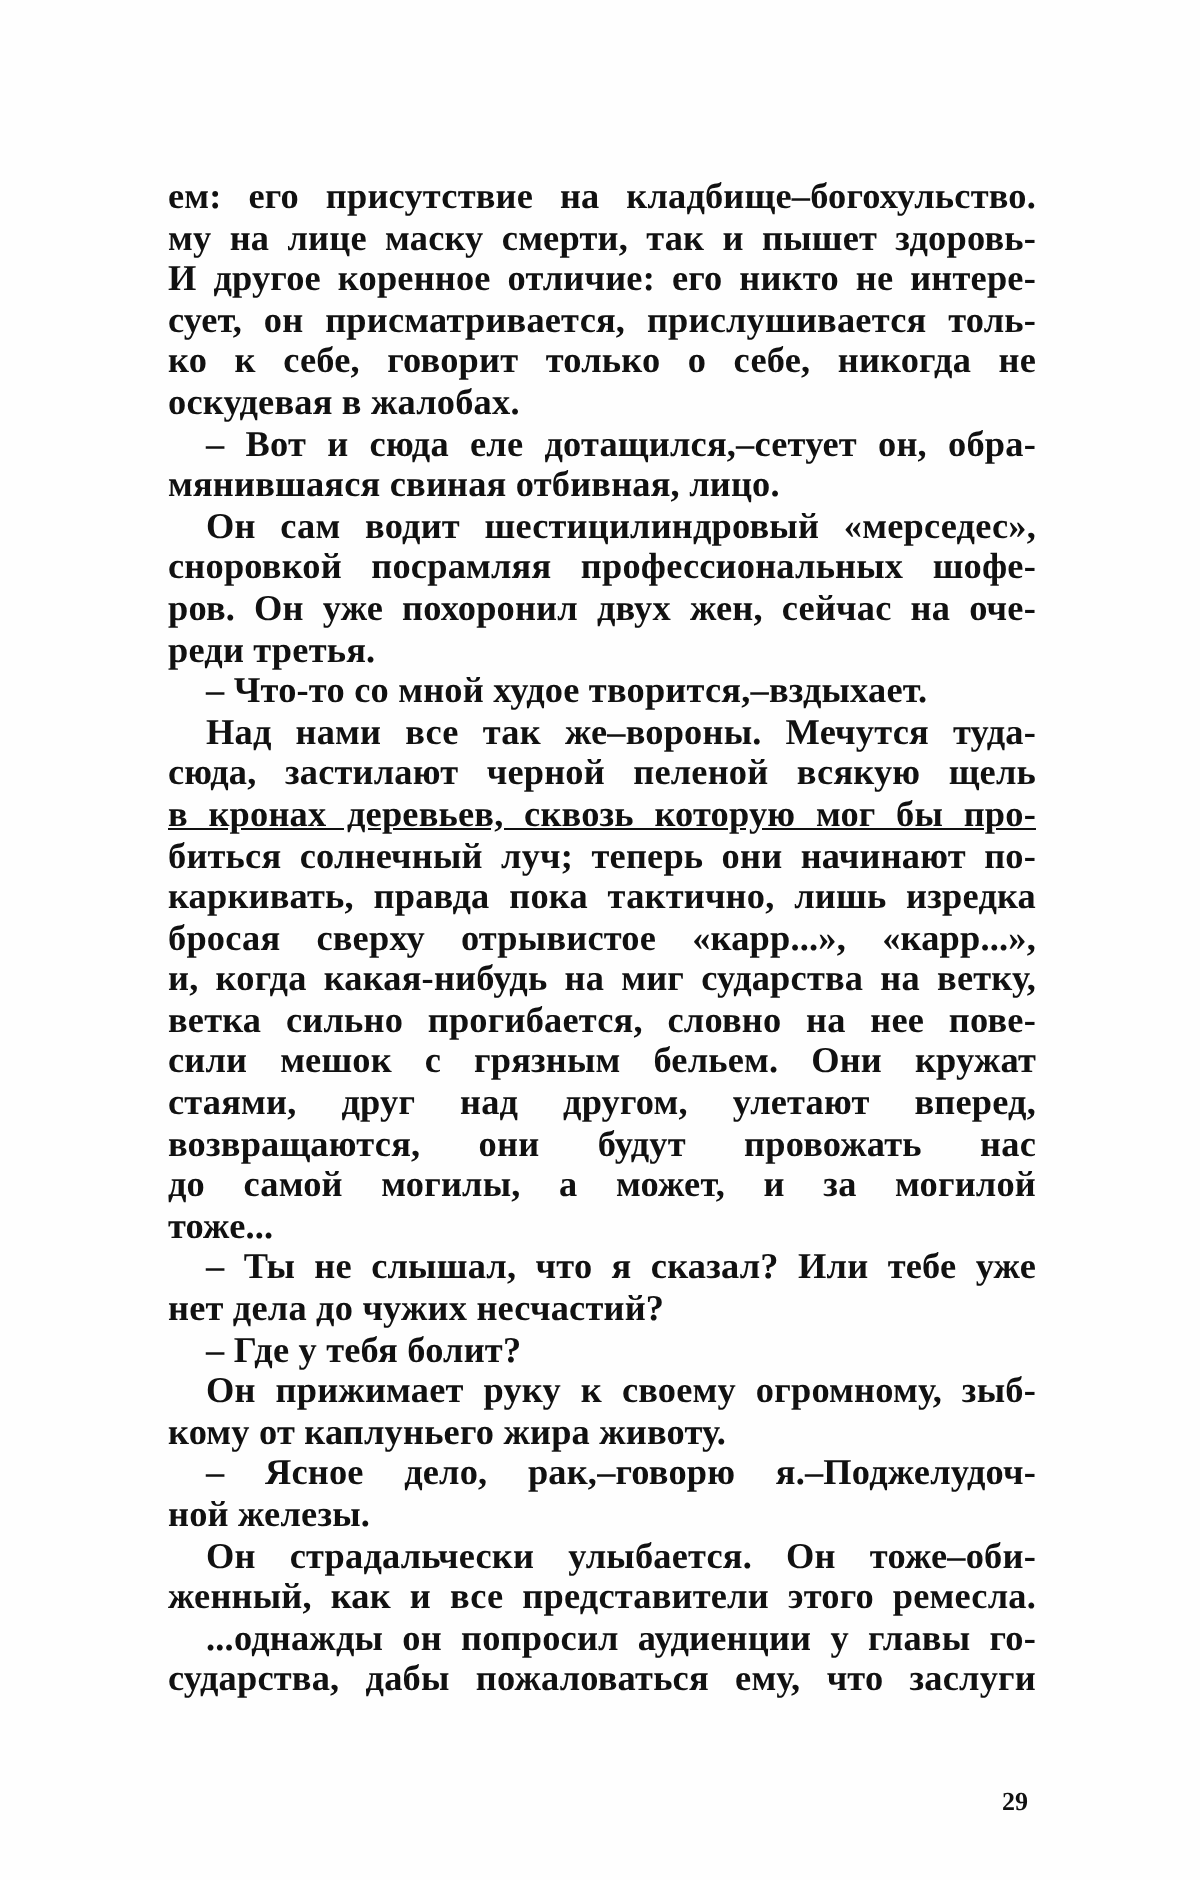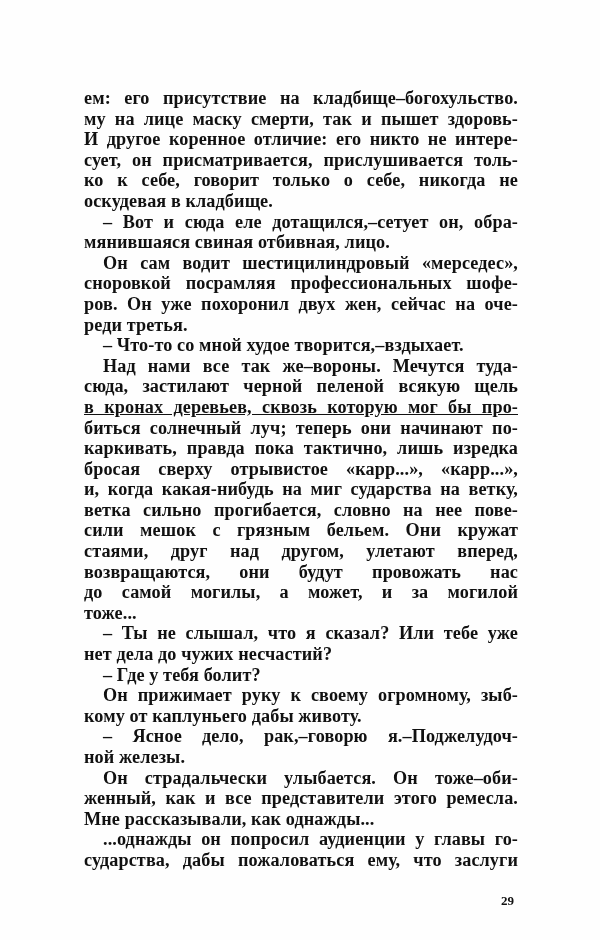--- a/index.html
+++ b/index.html
@@ -53,21 +53,21 @@
 </style>
 </head>
 <body>
 
 <div class="page text">
   <span class="line" style="white-space: normal;">ем: его присутствие на кладбище–богохульство.</span>
   <span class="line" style="white-space: normal;">му на лице маску смерти, так и пышет здоровь-</span>
   <span class="line" style="white-space: normal;">И другое коренное отличие: его никто не интере-</span>
   <span class="line" style="white-space: normal;">сует, он присматривается, прислушивается толь-</span>
   <span class="line" style="white-space: normal;">ко к себе, говорит только о себе, никогда не</span>
-  <span class="line last" style="white-space: normal;">оскудевая в кладбище.</span>
+  <span class="line last" style="white-space: normal;">оскудевая в жалобах.</span>
   <span class="line indent" style="white-space: normal;">– Вот и сюда еле дотащился,–сетует он, обра-</span>
   <span class="line last" style="white-space: normal;">мянившаяся свиная отбивная, лицо.</span>
   <span class="line indent" style="white-space: normal;">Он сам водит шестицилиндровый «мерседес»,</span>
   <span class="line" style="white-space: normal;">сноровкой посрамляя профессиональных шофе-</span>
   <span class="line" style="white-space: normal;">ров. Он уже похоронил двух жен, сейчас на оче-</span>
   <span class="line last" style="white-space: normal;">реди третья.</span>
   <span class="line indent last" style="white-space: normal;">– Что-то со мной худое творится,–вздыхает.</span>
   <span class="line indent" style="white-space: normal;">Над нами все так же–вороны. Мечутся туда-</span>
   <span class="line" style="white-space: normal;">сюда, застилают черной пеленой всякую щель</span>
   <span class="line" style="white-space: normal; text-decoration: underline;">в кронах деревьев, сквозь которую мог бы про-</span>
@@ -78,23 +78,22 @@
   <span class="line" style="white-space: normal;">ветка сильно прогибается, словно на нее пове-</span>
   <span class="line" style="white-space: normal;">сили мешок с грязным бельем. Они кружат</span>
   <span class="line" style="white-space: normal;">стаями, друг над другом, улетают вперед,</span>
   <span class="line" style="white-space: normal;">возвращаются, они будут провожать нас</span>
   <span class="line" style="white-space: normal;">до самой могилы, а может, и за могилой</span>
   <span class="line last" style="white-space: normal;">тоже...</span>
   <span class="line indent" style="white-space: normal;">– Ты не слышал, что я сказал? Или тебе уже</span>
   <span class="line last" style="white-space: normal;">нет дела до чужих несчастий?</span>
   <span class="line indent last" style="white-space: normal;">– Где у тебя болит?</span>
   <span class="line indent" style="white-space: normal;">Он прижимает руку к своему огромному, зыб-</span>
-  <span class="line last" style="white-space: normal;">кому от каплуньего дабы животу.</span>
+  <span class="line last" style="white-space: normal;">кому от каплуньего жира животу.</span>
   <span class="line indent" style="white-space: normal;">– Ясное дело, рак,–говорю я.–Поджелудоч-</span>
   <span class="line last" style="white-space: normal;">ной железы.</span>
   <span class="line indent" style="white-space: normal;">Он страдальчески улыбается. Он тоже–оби-</span>
   <span class="line" style="white-space: normal;">женный, как и все представители этого ремесла.</span>
-  <span class="line last" style="white-space: normal;">Мне рассказывали, как однажды...</span>
   <span class="line indent" style="white-space: normal;">...однажды он попросил аудиенции у главы го-</span>
   <span class="line" style="white-space: normal;">сударства, дабы пожаловаться ему, что заслуги</span>
 </div>
 
 <div class="page-number">29</div>
 
 </body></html>

